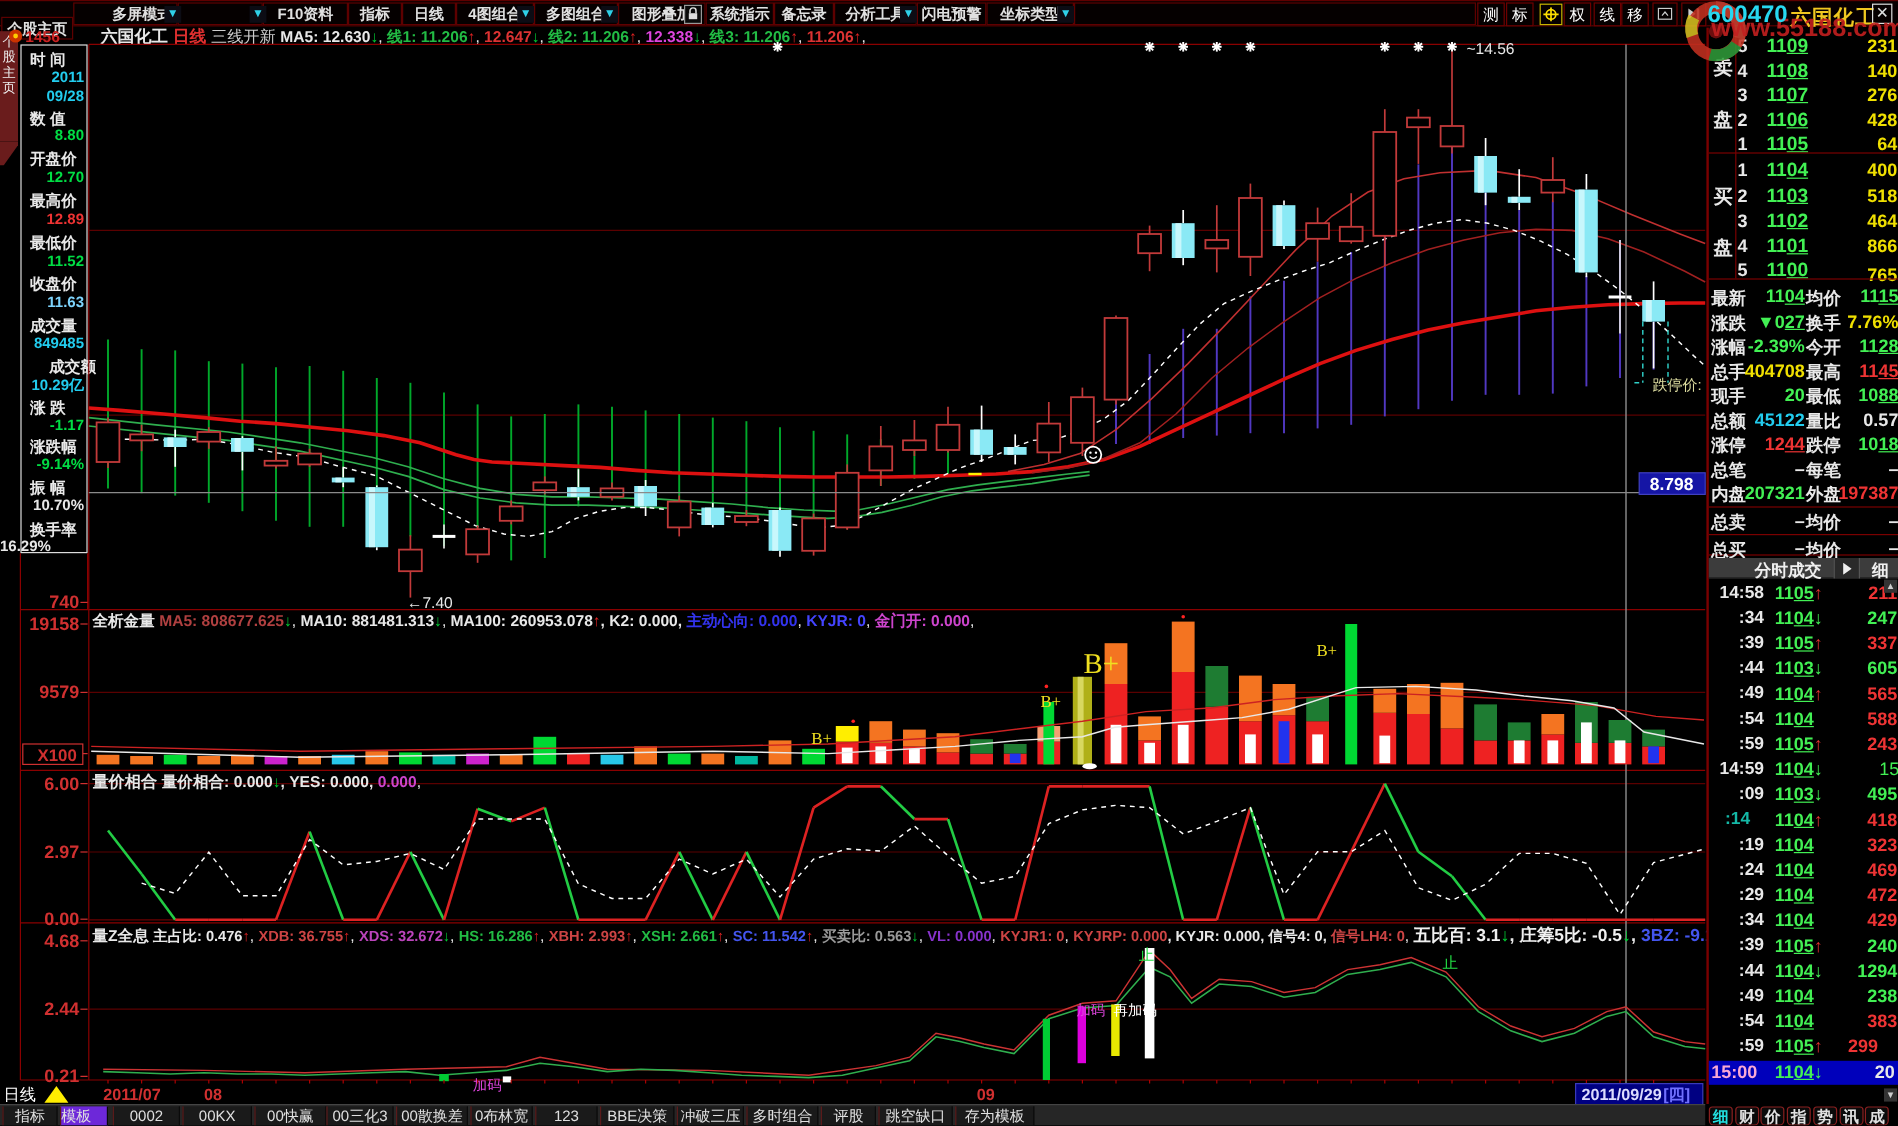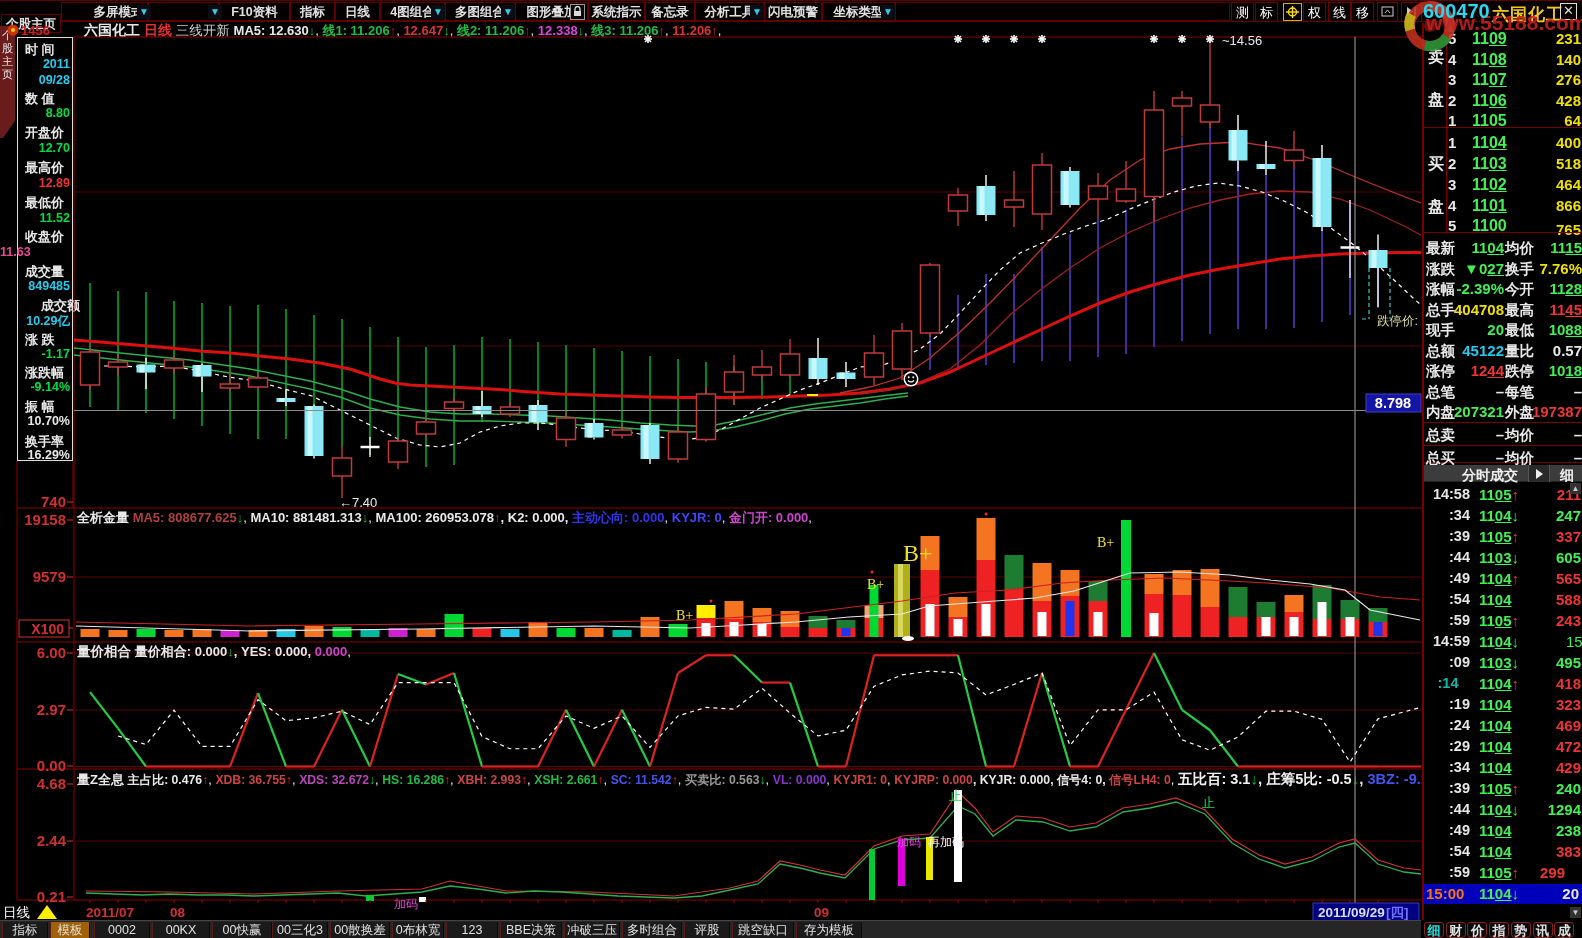--- a/index.html
+++ b/index.html
@@ -78,33 +78,33 @@
 <div class="abs" style="left:0;top:73px;width:70px;text-align:right;color:#22ccee;font-size:12.5px;font-weight:bold;">09/28</div>
 <div class="abs" style="left:25px;top:90px;color:#e8e8e8;font-size:13px;font-weight:bold;white-space:nowrap;">数 值</div>
 <div class="abs" style="left:0;top:106px;width:70px;text-align:right;color:#00dd44;font-size:12.5px;font-weight:bold;">8.80</div>
 <div class="abs" style="left:25px;top:124px;color:#e8e8e8;font-size:13px;font-weight:bold;white-space:nowrap;">开盘价</div>
 <div class="abs" style="left:0;top:141px;width:70px;text-align:right;color:#00dd44;font-size:12.5px;font-weight:bold;">12.70</div>
 <div class="abs" style="left:25px;top:159px;color:#e8e8e8;font-size:13px;font-weight:bold;white-space:nowrap;">最高价</div>
 <div class="abs" style="left:0;top:176px;width:70px;text-align:right;color:#ee3333;font-size:12.5px;font-weight:bold;">12.89</div>
 <div class="abs" style="left:25px;top:194px;color:#e8e8e8;font-size:13px;font-weight:bold;white-space:nowrap;">最低价</div>
 <div class="abs" style="left:0;top:211px;width:70px;text-align:right;color:#00dd44;font-size:12.5px;font-weight:bold;">11.52</div>
 <div class="abs" style="left:25px;top:228px;color:#e8e8e8;font-size:13px;font-weight:bold;white-space:nowrap;">收盘价</div>
-<div class="abs" style="left:0;top:245px;width:70px;text-align:left;color:#ec4899;font-size:12.5px;font-weight:bold;">11.63</div>
+<div class="abs" style="left:0;top:245px;width:70px;text-align:right;color:#7dd3fc;font-size:12.5px;font-weight:bold;">11.63</div>
 <div class="abs" style="left:25px;top:263px;color:#e8e8e8;font-size:13px;font-weight:bold;white-space:nowrap;">成交量</div>
 <div class="abs" style="left:0;top:279px;width:70px;text-align:right;color:#22ccee;font-size:12.5px;font-weight:bold;">849485</div>
 <div class="abs" style="left:25px;top:297px;color:#e8e8e8;font-size:13px;font-weight:bold;white-space:nowrap;margin-left:16px;">成交额</div>
 <div class="abs" style="left:0;top:313px;width:70px;text-align:right;color:#22ccee;font-size:12.5px;font-weight:bold;">10.29亿</div>
 <div class="abs" style="left:25px;top:331px;color:#e8e8e8;font-size:13px;font-weight:bold;white-space:nowrap;">涨 跌</div>
 <div class="abs" style="left:0;top:347px;width:70px;text-align:right;color:#00dd44;font-size:12.5px;font-weight:bold;">-1.17</div>
 <div class="abs" style="left:25px;top:364px;color:#e8e8e8;font-size:13px;font-weight:bold;white-space:nowrap;">涨跌幅</div>
 <div class="abs" style="left:0;top:380px;width:70px;text-align:right;color:#00dd44;font-size:12.5px;font-weight:bold;">-9.14%</div>
 <div class="abs" style="left:25px;top:398px;color:#e8e8e8;font-size:13px;font-weight:bold;white-space:nowrap;">振 幅</div>
 <div class="abs" style="left:0;top:414px;width:70px;text-align:right;color:#e8e8e8;font-size:12.5px;font-weight:bold;">10.70%</div>
 <div class="abs" style="left:25px;top:433px;color:#e8e8e8;font-size:13px;font-weight:bold;white-space:nowrap;">换手率</div>
-<div class="abs" style="left:0;top:448px;width:70px;text-align:right;color:#e8e8e8;font-size:12.5px;font-weight:bold;">16.29%</div>
+<div class="abs" style="left:0;top:448px;width:70px;text-align:left;color:#e8e8e8;font-size:12.5px;font-weight:bold;">16.29%</div>
 <svg width="1582" height="938" viewBox="0 0 1582 938" style="position:absolute;left:0;top:0">
     <line x1="74" y1="37" x2="1421" y2="37" stroke="#8a0000" stroke-width="1"></line>
     <line x1="74" y1="508" x2="1421" y2="508" stroke="#8a0000" stroke-width="1"></line>
     <line x1="17" y1="508" x2="74" y2="508" stroke="#8a0000" stroke-width="1"></line>
     <line x1="74" y1="642" x2="1421" y2="642" stroke="#8a0000" stroke-width="1"></line>
     <line x1="17" y1="642" x2="74" y2="642" stroke="#8a0000" stroke-width="1"></line>
     <line x1="74" y1="769" x2="1421" y2="769" stroke="#8a0000" stroke-width="1"></line>
     <line x1="17" y1="769" x2="74" y2="769" stroke="#8a0000" stroke-width="1"></line>
     <line x1="74" y1="900" x2="1421" y2="900" stroke="#8a0000" stroke-width="1"></line>
     <line x1="17" y1="900" x2="74" y2="900" stroke="#8a0000" stroke-width="1"></line>
@@ -768,29 +768,29 @@
     <div style="position:absolute;left:2px;top:799px;color:#e8e8e8;font-size:14.5px;white-space:nowrap;font-weight:bold;width:44px;text-align:right;">:49</div>
     <div style="position:absolute;left:55px;top:799px;color:#42f054;font-size:15px;white-space:nowrap;font-weight:bold;">11<u>04</u></div>
     <div style="position:absolute;left:100px;top:799px;color:#42f054;font-size:15px;white-space:nowrap;font-weight:bold;width:57px;text-align:right;">238</div>
     <div style="position:absolute;left:2px;top:820px;color:#e8e8e8;font-size:14.5px;white-space:nowrap;font-weight:bold;width:44px;text-align:right;">:54</div>
     <div style="position:absolute;left:55px;top:820px;color:#42f054;font-size:15px;white-space:nowrap;font-weight:bold;">11<u>04</u></div>
     <div style="position:absolute;left:100px;top:820px;color:#ee3434;font-size:15px;white-space:nowrap;font-weight:bold;width:57px;text-align:right;">383</div>
     <div style="position:absolute;left:2px;top:841px;color:#e8e8e8;font-size:14.5px;white-space:nowrap;font-weight:bold;width:44px;text-align:right;">:59</div>
     <div style="position:absolute;left:55px;top:841px;color:#42f054;font-size:15px;white-space:nowrap;font-weight:bold;">11<u>05</u><span style="color:#ee3434">↑</span></div>
     <div style="position:absolute;left:100px;top:841px;color:#ee3434;font-size:15px;white-space:nowrap;font-weight:bold;width:57px;text-align:center;">299</div>
     <div style="position:absolute;left:0;top:861px;width:160px;height:20px;background:#0000bb;"></div>
-    <div style="position:absolute;left:2px;top:862px;color:#f97316;font-size:15px;white-space:nowrap;font-weight:bold;">15:00</div>
+    <div style="position:absolute;left:2px;top:862px;color:#f9a8d4;font-size:15px;white-space:nowrap;font-weight:bold;">15:00</div>
     <div style="position:absolute;left:55px;top:862px;color:#42f054;font-size:15px;white-space:nowrap;font-weight:bold;">11<u>04</u><span style="color:#42f054">↓</span></div>
     <div style="position:absolute;left:100px;top:862px;color:#e8e8e8;font-size:15px;white-space:nowrap;font-weight:bold;width:55px;text-align:right;">20</div>
     <div style="position:absolute;right:1px;top:460px;width:11px;height:11px;background:#333;color:#ccc;font-size:8px;line-height:11px;text-align:center;">▲</div>
     <div style="position:absolute;right:1px;top:884px;width:11px;height:11px;background:#333;color:#ccc;font-size:8px;line-height:11px;text-align:center;">▼</div>
   </div>
 <div class="abs" style="left:0;top:920px;width:1421px;height:18px;background:#262626;border-top:1px solid #444;">
     <div style="position:absolute;left:2px;top:1px;width:46px;height:16px;background:#1a1a1a;border-left:1px solid #5a1a1a;border-right:1px solid #0a0a0a;color:#e0e0e0;font-size:12.5px;text-align:center;line-height:16px;white-space:nowrap;">指标</div>
-    <div style="position:absolute;left:50px;top:1px;width:40px;height:16px;background:#a16207;border-left:1px solid #5a1a1a;border-right:1px solid #0a0a0a;color:#e0e0e0;font-size:12.5px;text-align:center;line-height:16px;white-space:nowrap;">模板</div>
+    <div style="position:absolute;left:50px;top:1px;width:40px;height:16px;background:#6d28d9;border-left:1px solid #5a1a1a;border-right:1px solid #0a0a0a;color:#e0e0e0;font-size:12.5px;text-align:left;line-height:16px;white-space:nowrap;">模板</div>
     <div style="position:absolute;left:94px;top:1px;width:56px;height:16px;background:#1a1a1a;border-left:1px solid #5a1a1a;border-right:1px solid #0a0a0a;color:#e0e0e0;font-size:12.5px;text-align:center;line-height:16px;white-space:nowrap;">0002</div>
     <div style="position:absolute;left:152px;top:1px;width:58px;height:16px;background:#1a1a1a;border-left:1px solid #5a1a1a;border-right:1px solid #0a0a0a;color:#e0e0e0;font-size:12.5px;text-align:center;line-height:16px;white-space:nowrap;">00KX</div>
     <div style="position:absolute;left:212px;top:1px;width:60px;height:16px;background:#1a1a1a;border-left:1px solid #5a1a1a;border-right:1px solid #0a0a0a;color:#e0e0e0;font-size:12.5px;text-align:center;line-height:16px;white-space:nowrap;">00快赢</div>
     <div style="position:absolute;left:272px;top:1px;width:56px;height:16px;background:#1a1a1a;border-left:1px solid #5a1a1a;border-right:1px solid #0a0a0a;color:#e0e0e0;font-size:12.5px;text-align:center;line-height:16px;white-space:nowrap;">00三化3</div>
     <div style="position:absolute;left:330px;top:1px;width:60px;height:16px;background:#1a1a1a;border-left:1px solid #5a1a1a;border-right:1px solid #0a0a0a;color:#e0e0e0;font-size:12.5px;text-align:center;line-height:16px;white-space:nowrap;">00散换差</div>
     <div style="position:absolute;left:392px;top:1px;width:52px;height:16px;background:#1a1a1a;border-left:1px solid #5a1a1a;border-right:1px solid #0a0a0a;color:#e0e0e0;font-size:12.5px;text-align:center;line-height:16px;white-space:nowrap;">0布林宽</div>
     <div style="position:absolute;left:446px;top:1px;width:52px;height:16px;background:#1a1a1a;border-left:1px solid #5a1a1a;border-right:1px solid #0a0a0a;color:#e0e0e0;font-size:12.5px;text-align:center;line-height:16px;white-space:nowrap;">123</div>
     <div style="position:absolute;left:500px;top:1px;width:62px;height:16px;background:#1a1a1a;border-left:1px solid #5a1a1a;border-right:1px solid #0a0a0a;color:#e0e0e0;font-size:12.5px;text-align:center;line-height:16px;white-space:nowrap;">BBE决策</div>
     <div style="position:absolute;left:564px;top:1px;width:56px;height:16px;background:#1a1a1a;border-left:1px solid #5a1a1a;border-right:1px solid #0a0a0a;color:#e0e0e0;font-size:12.5px;text-align:center;line-height:16px;white-space:nowrap;">冲破三压</div>
     <div style="position:absolute;left:622px;top:1px;width:60px;height:16px;background:#1a1a1a;border-left:1px solid #5a1a1a;border-right:1px solid #0a0a0a;color:#e0e0e0;font-size:12.5px;text-align:center;line-height:16px;white-space:nowrap;">多时组合</div>

